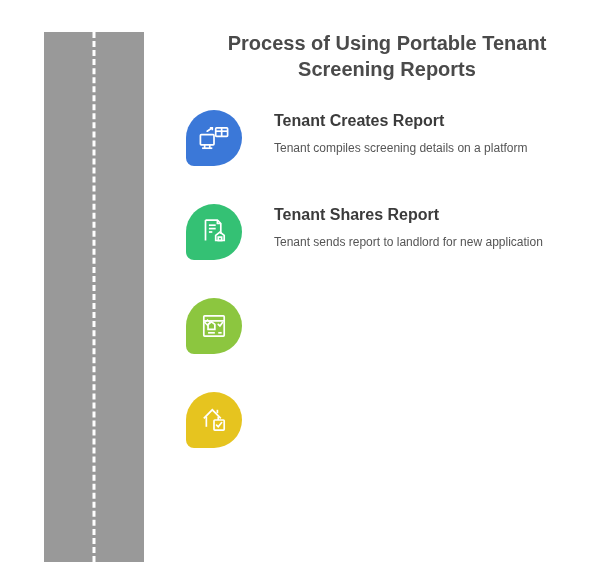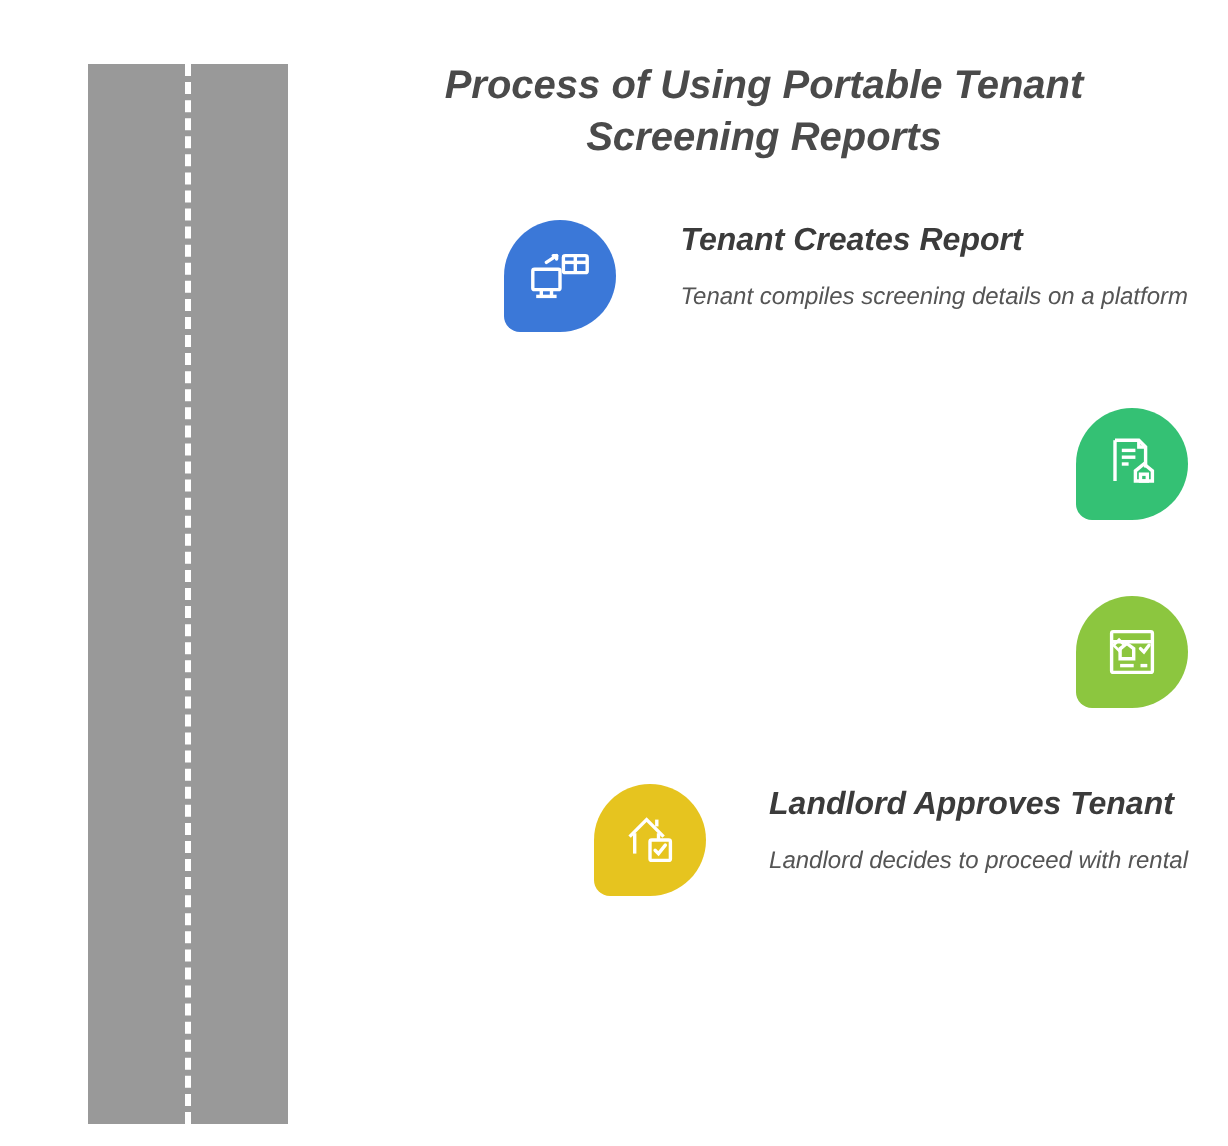--- a/index.html
+++ b/index.html
@@ -26,43 +26,41 @@
     top: 0;
     bottom: 0;
     width: 0;
     border-left: 3px dashed #fff;
     transform: translateX(-50%);
   }
   .content {
     position: absolute;
     left: 170px;
     top: 30px;
-    right: 20px;
-    font-style: italic;
+    right: 10px;
   }
   .title {
     font-size: 20px;
     font-weight: bold;
     color: #4a4a4a;
     text-align: center;
     line-height: 1.3;
     margin-bottom: 28px;
     padding: 0 10px;
   }
   .steps {
     display: flex;
     flex-direction: column;
     gap: 38px;
     padding-left: 16px;
   }
   .step {
     display: flex;
     align-items: flex-start;
     gap: 32px;
-    justify-content: flex-end;
   }
   .badge {
     width: 56px;
     height: 56px;
     border-radius: 50% 50% 50% 8px;
     transform: rotate(0deg);
     display: flex;
     align-items: center;
     justify-content: center;
     flex-shrink: 0;
@@ -128,20 +126,24 @@
             <path d="M10 6 L10 30"></path>
             <path d="M24 6 L24 10 L28 10"></path>
             <line x1="14" y1="12" x2="22" y2="12"></line>
             <line x1="14" y1="16" x2="22" y2="16"></line>
             <line x1="14" y1="20" x2="18" y2="20"></line>
             <path d="M22 30 L22 24 L27 20 L32 24 L32 30 Z"></path>
             <rect x="25" y="26" width="4" height="4"></rect>
           </g>
         </svg>
       </div>
+      <div class="step-text">
+        <div class="step-title">Tenant Shares Report</div>
+        <div class="step-desc">Tenant sends report to landlord for new application</div>
+      </div>
     </div>
 
     <div class="step">
       <div class="badge" style="background:#8cc63f">
         <svg viewBox="0 0 40 40">
           <g fill="none" stroke="#fff" stroke-width="2">
             <rect x="8" y="8" width="24" height="24" rx="1"></rect>
             <line x1="8" y1="14" x2="32" y2="14"></line>
             <path d="M14 20 L18 16 L22 20 L18 24 Z" transform="translate(-2,0) scale(0.8)"></path>
             <path d="M13 18 L17 15 L21 18 L21 24 L13 24 Z"></path>
@@ -159,20 +161,16 @@
           <g fill="none" stroke="#fff" stroke-width="2">
             <path d="M8 18 L18 8 L28 18"></path>
             <path d="M11 16 L11 28"></path>
             <path d="M25 16 L25 20"></path>
             <path d="M24 8 L24 12"></path>
             <rect x="20" y="20" width="12" height="12" rx="1"></rect>
             <path d="M23 26 L25 28 L29 23" stroke-linecap="round"></path>
           </g>
         </svg>
       </div>
-      <div class="step-text">
-        <div class="step-title">Landlord Approves Tenant</div>
-        <div class="step-desc">Landlord decides to proceed with rental</div>
-      </div>
     </div>
 
   </div>
 </div>
 
 </body></html>

